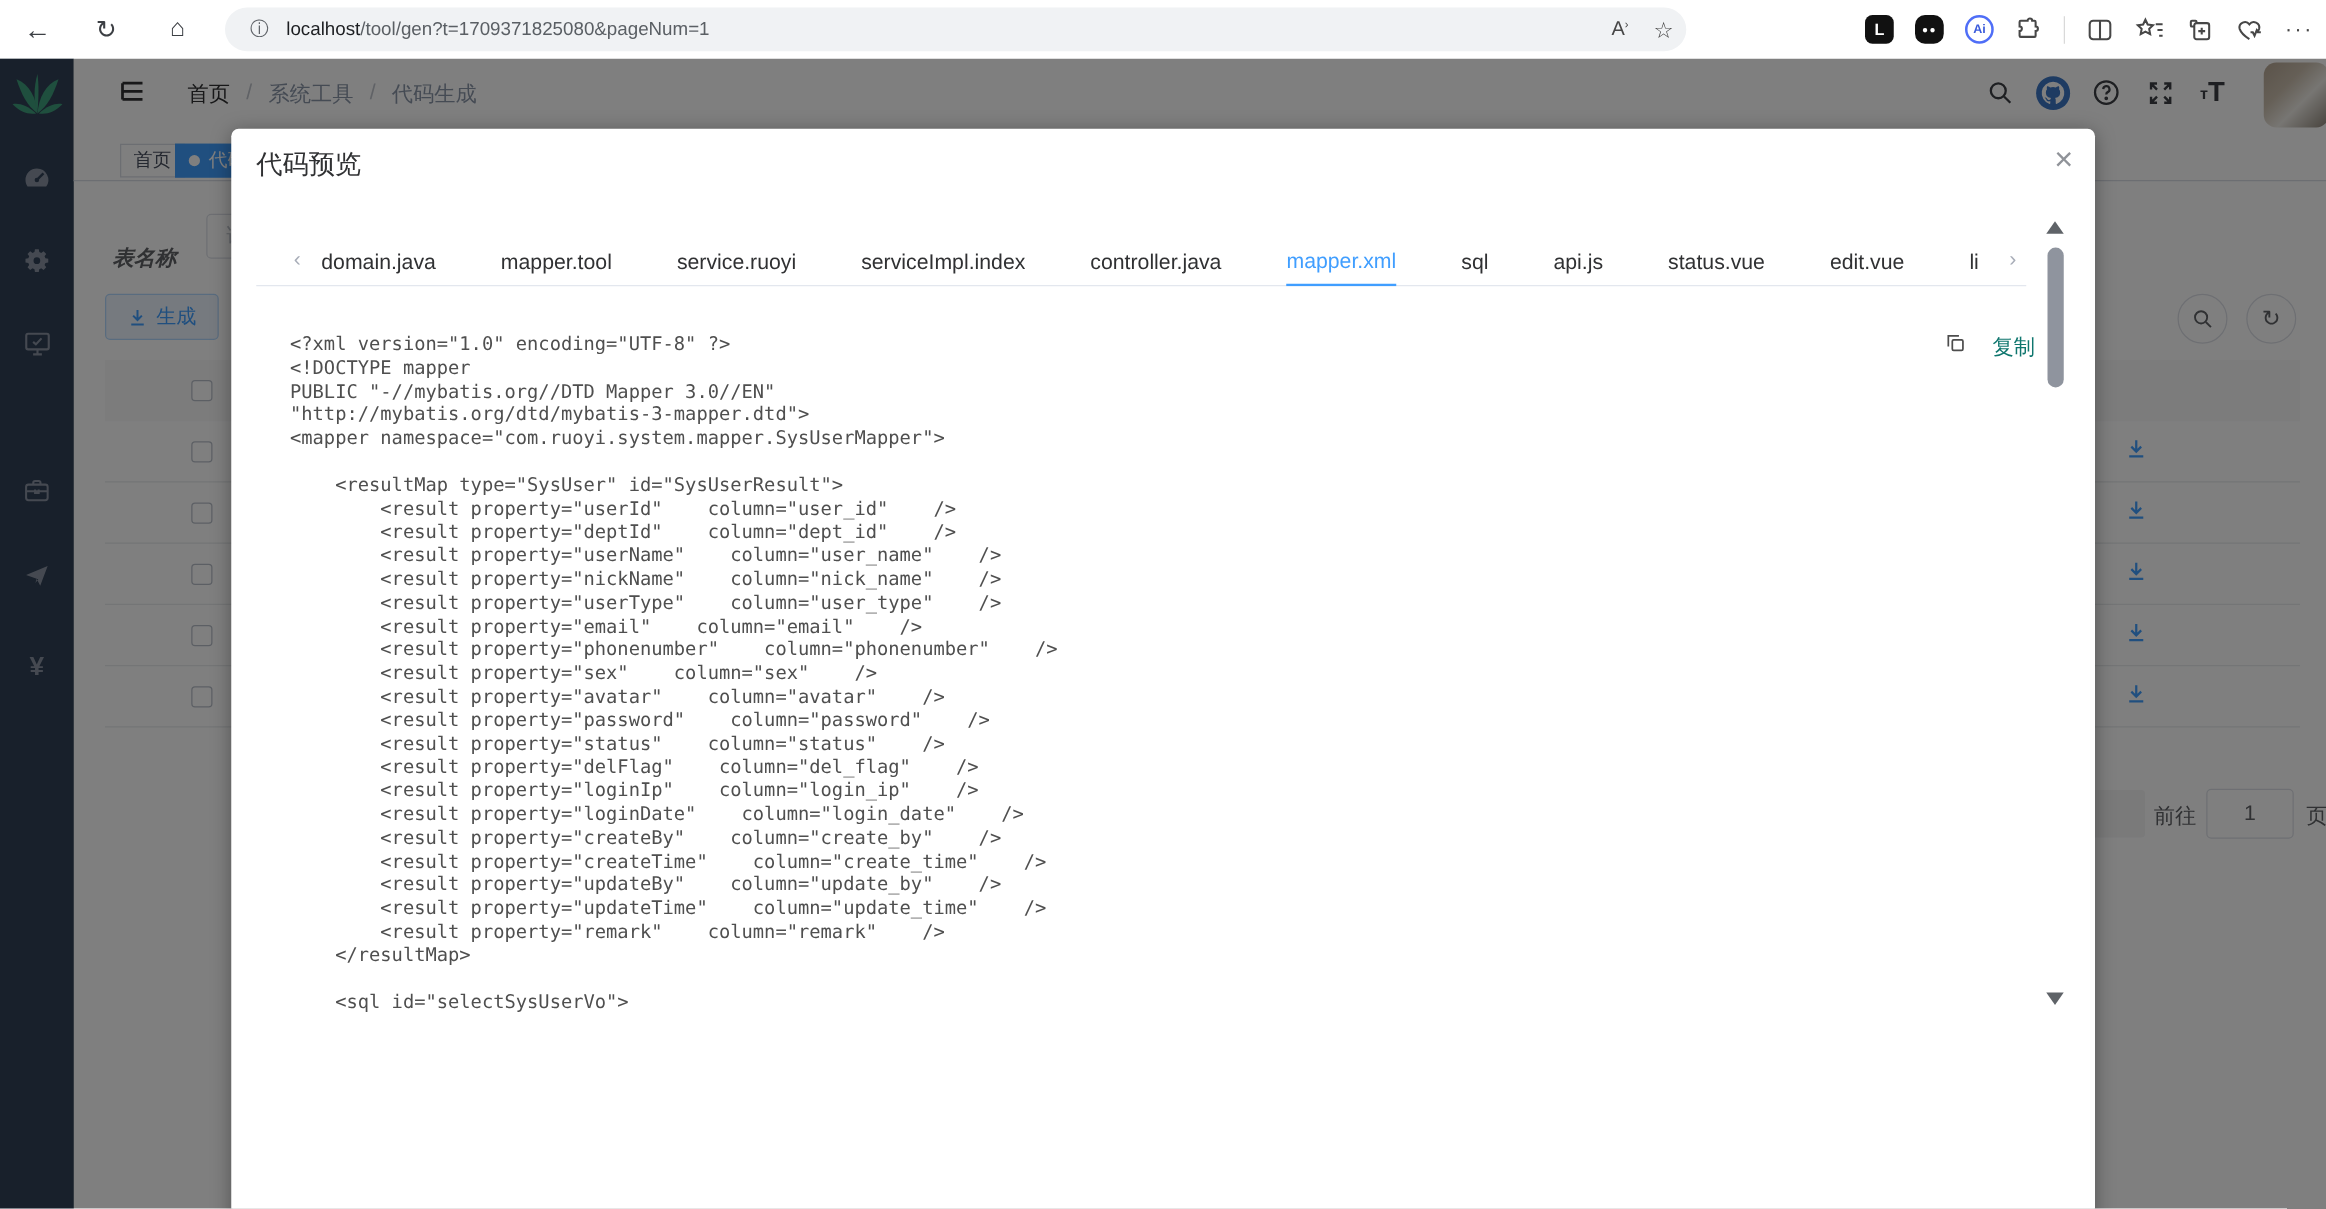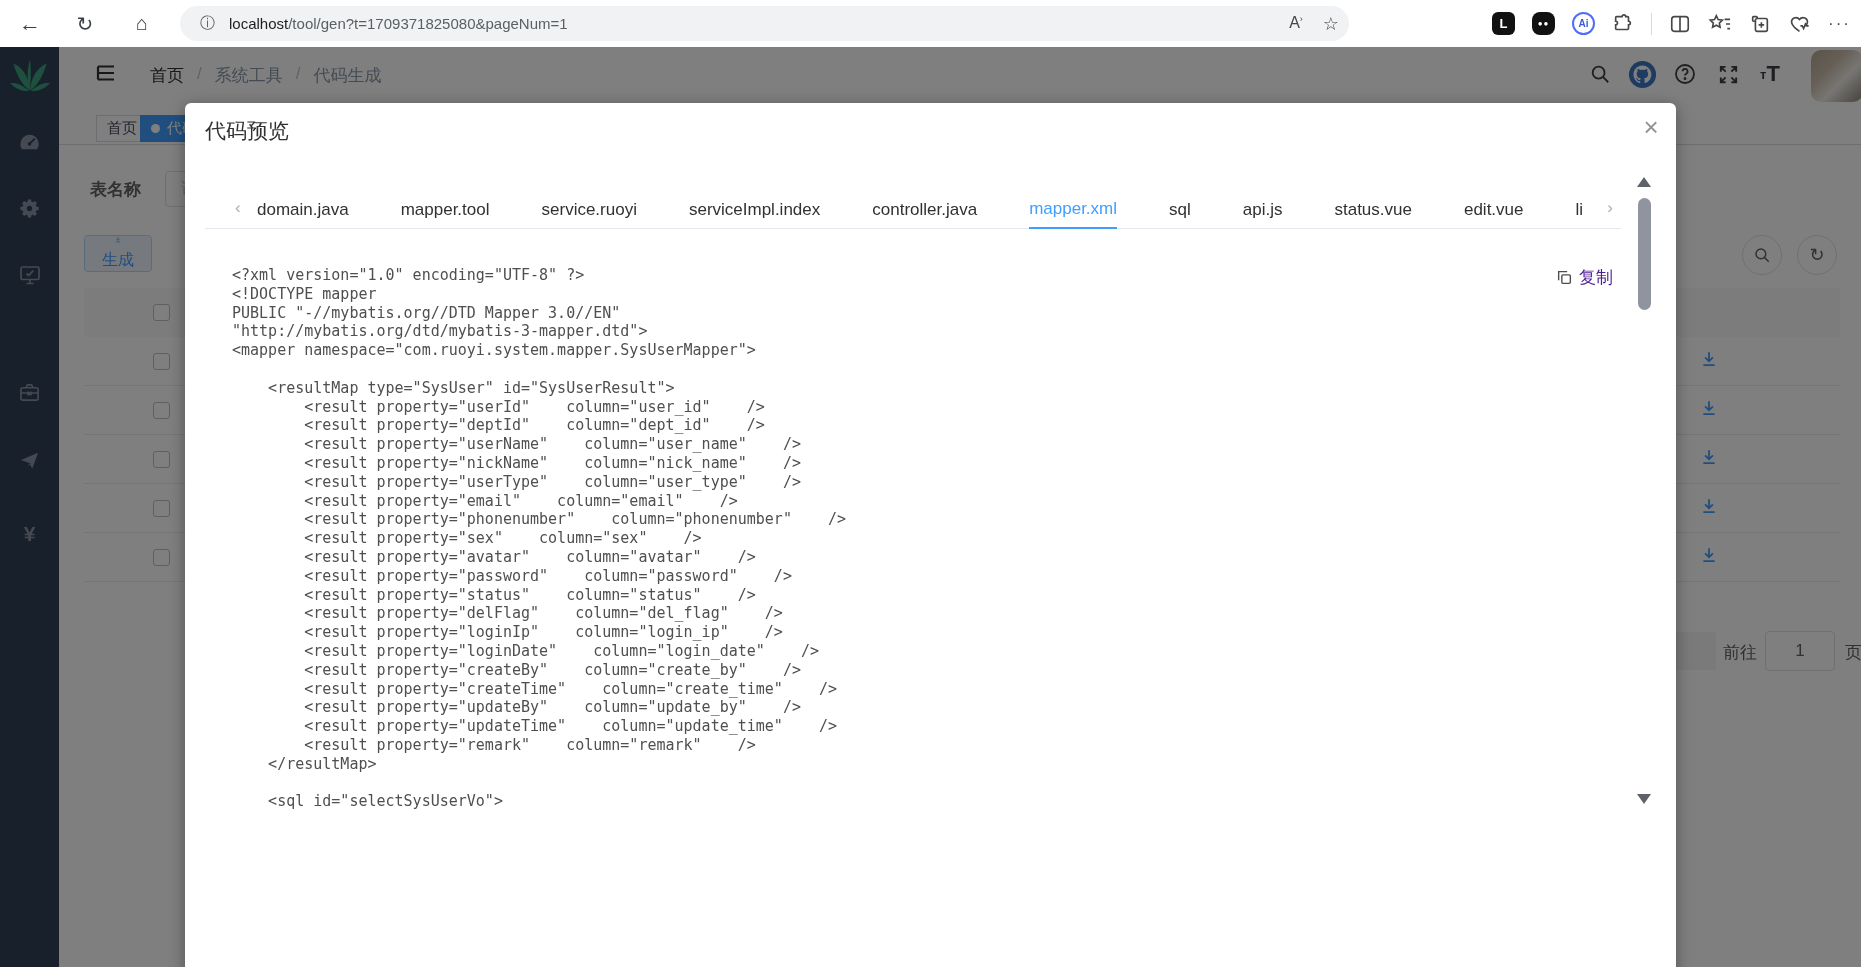--- a/index.html
+++ b/index.html
@@ -40,21 +40,21 @@
          font-size:15px; border:1px solid #d8dce5; background:#fff; color:#495060; cursor:pointer; white-space:nowrap; }
   .tag.active { background:#409EFF; border-color:#409EFF; color:#fff; }
   .tag .dot { width:9px; height:9px; border-radius:50%; background:#fff; margin-right:7px; }
 
   
   .lbl { font-size:17px; font-weight:700; color:#606266; }
   .tn-input { position:absolute; left:165px; top:124px; width:300px; height:36px; border:1px solid #dcdfe6;
               border-radius:4px; background:#fff; font-size:17px; padding:0 15px; color:#606266; }
   .tn-input::placeholder { color:#bfc4cc; }
   .gen-btn { position:absolute; left:84px; top:188px; height:37px; padding:0 17px; display:flex; align-items:center; gap:7px;
-             background:#ecf5ff; border:1px solid #b3d8ff; border-radius:4px; color:#409EFF; font-size:16px; cursor:pointer;flex-direction:column; }
+             background:#ecf5ff; border:1px solid #b3d8ff; border-radius:4px; color:#409EFF; font-size:16px; cursor:pointer; }
   .circle-btn { position:absolute; top:188px; width:40px; height:40px; border-radius:50%; background:#fff;
                 border:1px solid #dcdfe6; display:flex; align-items:center; justify-content:center; cursor:pointer; }
   .gtable { position:absolute; left:84px; top:241px; width:1756px; }
   .gt-head { height:49px; background:#f8f8f9; display:flex; align-items:center; }
   .gt-row { height:49px; border-bottom:1px solid #e8eaec; display:flex; align-items:center; }
   .gt-row:first-of-type { height:45px; }
   .cbx { width:17px; height:17px; border:1px solid #b9bfc9; border-radius:3px; background:#fff; margin-left:69px; cursor:pointer; }
   .seq { margin-left:22px; font-size:16px; font-weight:700; color:#515a6e; }
   .dl-link { position:absolute; left:1616px; cursor:pointer; }
   .pager-stub { position:absolute; left:1672px; top:585px; width:44px; height:38px; background:#f4f4f5; border-radius:3px; cursor:pointer; }
@@ -69,22 +69,22 @@
            border-radius:6px; box-shadow:0 3px 16px rgba(0,0,0,.35); }
   .m-title { position:absolute; left:20px; top:14px; font-size:21px; color:#303133; }
   .m-close { position:absolute; left:1448px; top:6px; width:36px; height:36px; display:flex; align-items:center;
              justify-content:center; color:#909399; font-size:26px; cursor:pointer; }
   .m-tabs { position:absolute; left:20px; top:87px; width:1416px; height:39px; border-bottom:1px solid #e3e7ee; }
   .tab-chevron { position:absolute; top:8px; font-size:17px; color:#a8adb8; cursor:pointer; }
   .tab-scroll { position:absolute; left:52px; right:38px; top:0; height:39px; overflow:hidden;
                 display:flex; gap:52px; align-items:center; white-space:nowrap; }
   .m-tab { font-size:17px; color:#303133; cursor:pointer; height:39px; display:flex; align-items:center; flex:0 0 auto; }
   .m-tab.active { color:#409EFF; border-bottom:2px solid #409EFF; }
-  .copy-btn { position:absolute; left:1371px; top:163px; display:flex; align-items:center; gap:6px;
-              font-size:17px; color:#4c1d95; cursor:pointer; }
+  .copy-btn { position:absolute; left:1371px; top:163px; display:flex; align-items:flex-start; gap:21px;
+              font-size:17px; color:#0f766e; cursor:pointer; }
   .code { position:absolute; left:47px; top:163px; width:1360px; font-family:"DejaVu Sans Mono", monospace;
           font-size:15px; line-height:18.8px; color:#4f4f4f; white-space:pre; }
   .m-scroll-up, .m-scroll-down { position:absolute; left:1452px; width:0; height:0; cursor:pointer;
           border-left:7px solid transparent; border-right:7px solid transparent; }
   .m-scroll-up { top:74px; border-bottom:10px solid #5f6368; }
   .m-scroll-down { top:691px; border-top:10px solid #5f6368; }
   .m-thumb { position:absolute; left:1453px; top:95px; width:13px; height:112px; border-radius:7px; background:#8f949e; cursor:pointer; }
 </style>
 </head>
 <body>
@@ -230,21 +230,21 @@
     <div class="tagsrow">
       <div class="tag" style="left:37px;">
         <span>首页</span>
       </div>
       <div class="tag active" style="left:81px;">
         <span class="dot"></span>
         <span>代码生成</span>
       </div>
     </div>
 
-    <div class="abs" style="left:90px; top:131px;">
+    <div class="abs" style="left:90px; top:148px;font-style:italic;">
       <span class="lbl">表名称</span>
     </div>
     <input class="tn-input" type="text" placeholder="请输入表名称" style="">
     <button class="gen-btn">
       <svg width="16" height="16" viewBox="0 0 16 16" fill="none" stroke="#409EFF" stroke-width="1.6">
           <path d="M8 2v8M4.5 6.5L8 10l3.5-3.5M3 13.5h10"></path>
         </svg>
       <span>生成</span>
     </button>
     <div class="circle-btn" style="left:1742px;">

